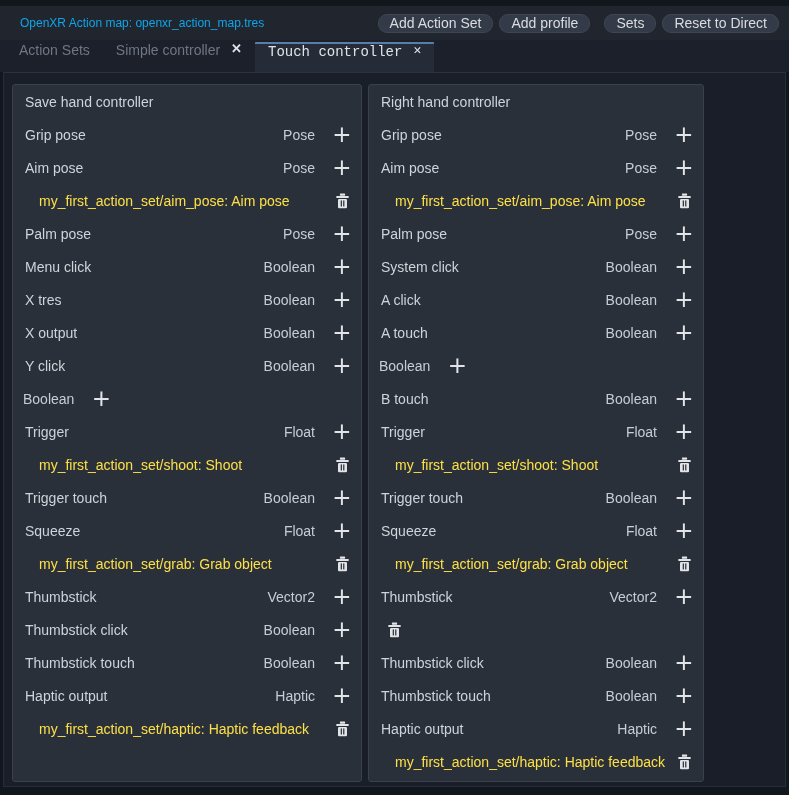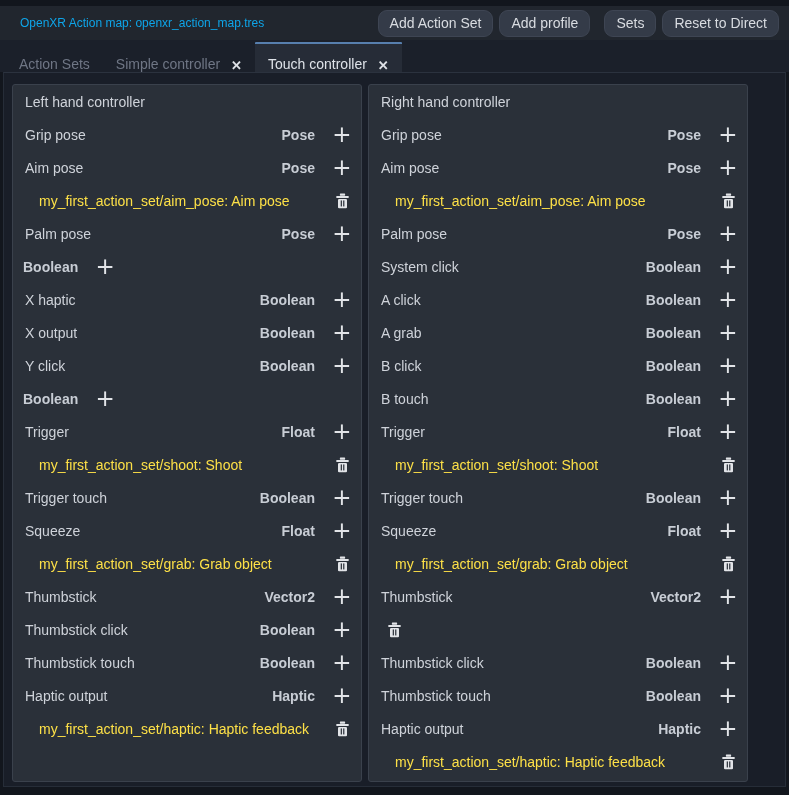--- a/index.html
+++ b/index.html
@@ -9,57 +9,58 @@
     font-family:"Liberation Sans",sans-serif;
     -webkit-font-smoothing:antialiased;
   }
   
   .toolbar{
     margin-top:6px;height:34px;background:#21262e;
     display:flex;align-items:center;padding:0 10px 0 20px;box-sizing:border-box;
   }
   .toolbar .title{flex:1;color:#0ea5e9;font-size:12px;}
   .tbtn{
-    height:27px;background:#343b48;border:1px solid #3e4553;border-radius:9px;
+    height:19px;background:#343b48;border:1px solid #3e4553;border-radius:9px;
     color:#d9dce1;font-size:14px;font-family:inherit;padding:0 11px;margin-left:6px;
     display:flex;align-items:center;cursor:pointer;white-space:nowrap;
   }
   .tb-gap{width:8px;}
   
   .tabbar{
     height:32px;background:#1b202a;display:flex;align-items:flex-end;padding-left:6px;
   }
   .tab{
-    height:30px;box-sizing:border-box;display:flex;align-items:flex-end;
+    height:30px;box-sizing:border-box;display:flex;align-items:flex-start;
     padding:0 13px;color:#6f7685;font-size:14px;cursor:pointer;
   }
   .tab.active{
     background:#262c37;border-top:2px solid #577fae;color:#dfe3e9;
     border-radius:1px 1px 0 0;
+    font-family:Liberation Mono, monospace;
   }
   .tab .x{
     margin-left:11px;color:#dfe2e7;font-size:13px;font-weight:bold;line-height:1;
     background:none;border:none;font-family:inherit;cursor:pointer;padding:0;
   }
   
   .main{
     height:715px;margin:0 3px;box-sizing:border-box;
     background:#191e28;border:1px solid #262d38;border-top-color:#2b323e;
     padding:11px 0 0 8px;display:flex;gap:6px;align-items:flex-start;
   }
   .panel{
     background:#2a3039;border:1px solid #3a414c;border-radius:3px;
     box-sizing:border-box;height:698px;padding:0 4px 0 10px;overflow:hidden;
   }
   .panel.left{width:350px;}
-  .panel.right{width:380px;}
+  .panel.right{width:336px;}
   .row{height:33px;display:flex;align-items:center;font-size:14px;color:#cfd3da;}
   .row .rlabel{flex:1;padding-left:2px;white-space:nowrap;overflow:hidden;}
   .row.binding .rlabel{padding-left:16px;color:#fde047;}
-  .row .rtype{color:#c8cdd5;margin-right:12px;white-space:nowrap;font-weight:bold;}
+  .row .rtype{color:#c8cdd5;margin-right:12px;white-space:nowrap;}
   .iconbtn{
     width:30px;height:30px;display:flex;align-items:center;justify-content:center;
     background:none;border:none;padding:0;cursor:pointer;
   }
   .plus{color:#e2e4e8;font-size:23px;line-height:1;font-family:"DejaVu Sans",sans-serif;}
   .trash svg{display:block;}
 </style>
 </head>
 <body>
 
@@ -82,21 +83,21 @@
   </div>
   <div class="tab active">
     <span>Touch controller</span>
     <button class="x">✕</button>
   </div>
 </div>
 
 <div class="main">
   <div class="panel left">
     <div class="row header">
-      <span class="rlabel">Left hand controller</span>
+      <span class="rlabel">Save hand controller</span>
     </div>
     <div>
   <div class="row action">
     <span class="rlabel">Grip pose</span>
     <span class="rtype">Pose</span>
     <button class="iconbtn">
       <span class="plus">+</span>
     </button>
   </div>
 
@@ -125,28 +126,29 @@
 
   <div class="row action">
     <span class="rlabel">Palm pose</span>
     <span class="rtype">Pose</span>
     <button class="iconbtn">
       <span class="plus">+</span>
     </button>
   </div>
 
   <div class="row action">
-    <span class="rtype">Boolean</span>
-    <button class="iconbtn">
-      <span class="plus">+</span>
-    </button>
-  </div>
-
-  <div class="row action">
-    <span class="rlabel">X haptic</span>
+    <span class="rlabel">Menu click</span>
+    <span class="rtype">Boolean</span>
+    <button class="iconbtn">
+      <span class="plus">+</span>
+    </button>
+  </div>
+
+  <div class="row action">
+    <span class="rlabel">X tres</span>
     <span class="rtype">Boolean</span>
     <button class="iconbtn">
       <span class="plus">+</span>
     </button>
   </div>
 
   <div class="row action">
     <span class="rlabel">X output</span>
     <span class="rtype">Boolean</span>
     <button class="iconbtn">
@@ -325,29 +327,28 @@
 
   <div class="row action">
     <span class="rlabel">A click</span>
     <span class="rtype">Boolean</span>
     <button class="iconbtn">
       <span class="plus">+</span>
     </button>
   </div>
 
   <div class="row action">
-    <span class="rlabel">A grab</span>
-    <span class="rtype">Boolean</span>
-    <button class="iconbtn">
-      <span class="plus">+</span>
-    </button>
-  </div>
-
-  <div class="row action">
-    <span class="rlabel">B click</span>
+    <span class="rlabel">A touch</span>
+    <span class="rtype">Boolean</span>
+    <button class="iconbtn">
+      <span class="plus">+</span>
+    </button>
+  </div>
+
+  <div class="row action">
     <span class="rtype">Boolean</span>
     <button class="iconbtn">
       <span class="plus">+</span>
     </button>
   </div>
 
   <div class="row action">
     <span class="rlabel">B touch</span>
     <span class="rtype">Boolean</span>
     <button class="iconbtn">

